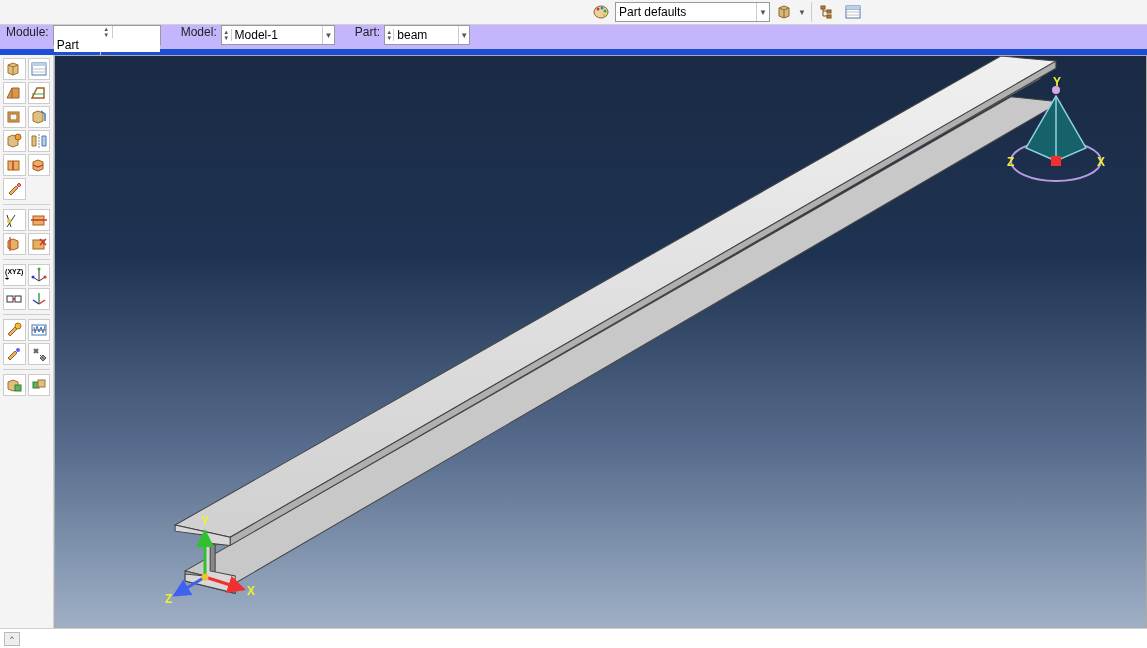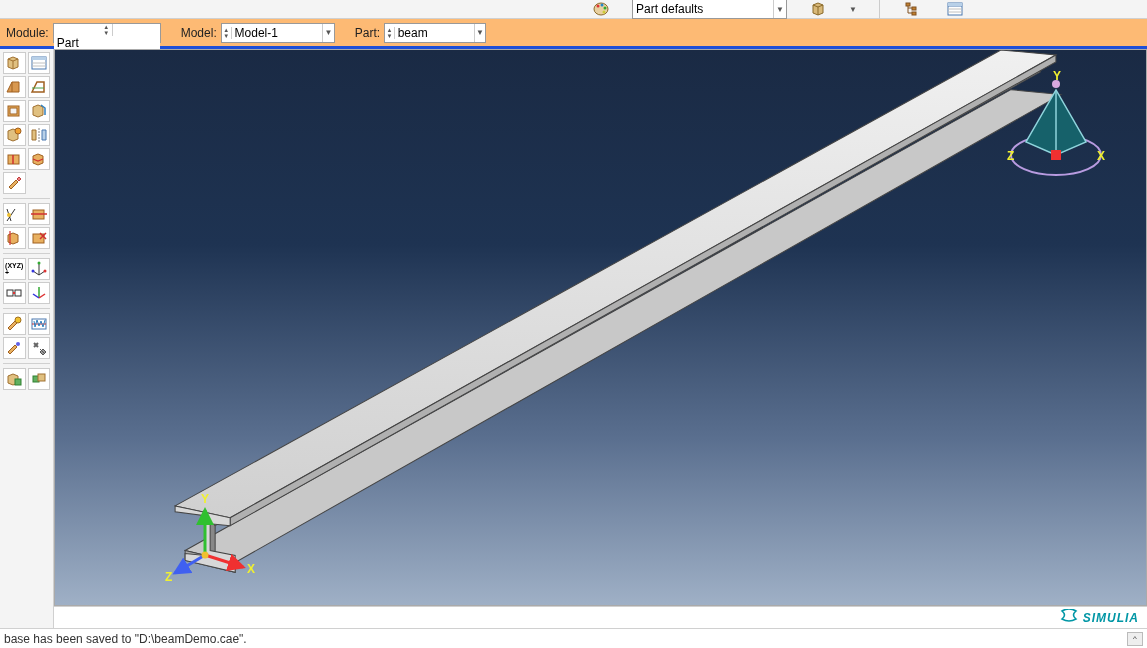--- a/index.html
+++ b/index.html
@@ -1,27 +1,27 @@
 <!DOCTYPE html>
 <html><head>
 <meta charset="utf-8">
 <style>
   * { box-sizing: border-box; font-family: "Segoe UI", Tahoma, sans-serif; font-size: 12px; }
   body { margin: 0; width: 1147px; height: 648px; background: #f0f0f0; display: flex; flex-direction: column; overflow: hidden; }
-  .top-toolbar { height: 19px; background: #f4f4f4; border-bottom: 1px solid #d0d0d0; display: flex; align-items: center; padding-left: 590px; gap: 20px; }
-  .context-bar { height: 30px; background: #fdba74; border-bottom: 3px solid #1d4ed8; display: flex; align-items: center; padding: 0 6px; gap: 4px; }
+  .top-toolbar { height: 25px; background: #f4f4f4; border-bottom: 1px solid #d0d0d0; display: flex; align-items: center; padding-left: 590px; gap: 3px; }
+  .context-bar { height: 30px; background: #c4b5fd; border-bottom: 6px solid #1d4ed8; display: flex; padding: 0 6px; gap: 4px; }
   .label { color: #222; }
   .combo { display: inline-flex; align-items: center; height: 20px; background: #fff; border: 1px solid #999; }
   .combo .spin { display: flex; flex-direction: column; width: 12px; border-right: 1px solid #ccc; }
   .combo .spin span { flex: 1; font-size: 6px; line-height: 6px; text-align: center; color: #555; user-select: none; }
   .combo input { border: none; outline: none; height: 18px; padding: 0 3px; font-size: 12px; width: 100%; }
   .combo .dd { width: 14px; text-align: center; border-left: 1px solid #ccc; color: #555; font-size: 8px; height: 100%; display:flex;align-items:center;justify-content:center;}
   .combo.module { width: 108px; flex-direction: column; }
   .combo.model { width: 114px; }
-  .combo.part { width: 102px; }
+  .combo.part { width: 86px; }
   .combo.wide { width: 155px; }
   .icon-btn { width: 22px; height: 22px; border: 1px solid #ccc; background: #f8f8f8; display:flex; align-items:center; justify-content:center; cursor:pointer; }
   .icon-btn.nb { border: 1px solid transparent; background: transparent; }
   .sep { width: 1px; height: 20px; background: #ccc; margin: 0 2px; }
   .main-row { flex: 1; display: flex; min-height: 0; }
   .tool-palette { width: 54px; background: #f4f4f4; border-right: 1px solid #d0d0d0; padding: 3px; display: flex; flex-direction: column; gap: 2px; }
   .tool-row { display: flex; gap: 2px; }
   .tool { width: 23px; height: 22px; border: 1px solid #ccc; background: #fff; display:flex; align-items:center; justify-content:center; cursor:pointer; position:relative; overflow:hidden; }
   .palette-sep { height: 1px; background: #d0d0d0; margin: 2px 0; }
   .viewport-wrap { flex: 1; display:flex; flex-direction:column; }
@@ -357,27 +357,18 @@
         <path d="M55 85 L25 72 L55 20 L85 72 Z" fill="#16616a" stroke="#8fd4dc" stroke-width="1.5"></path>
         <line x1="55" y1="20" x2="55" y2="85" stroke="#8fd4dc" stroke-width="1.5"></line>
         <circle cx="55" cy="14" r="4" fill="#d8a8e0"></circle>
         <rect x="50" y="80" width="10" height="10" fill="#f03030"></rect>
         <text x="52" y="10" fill="#f0f030" font-size="11" font-weight="bold">Y</text>
         <text x="96" y="90" fill="#f0f030" font-size="11" font-weight="bold">X</text>
         <text x="6" y="90" fill="#f0f030" font-size="11" font-weight="bold">Z</text>
       </svg>
     </div>
 
-    <div class="status-spacer">
-      <div class="simulia">
-        <svg width="20" height="18" viewBox="0 0 20 18">
-            <path d="M3 2 Q10 -2 17 2 Q12 6 17 10 Q10 14 3 10 Q8 6 3 2 Z" fill="none" stroke="#0096a5" stroke-width="1.6"></path>
-          </svg>
-        <span>SIMULIA</span>
-      </div>
-    </div>
   </div>
 </div>
 
 <div class="msg-bar">
-  <span>base has been saved to "D:\beamDemo.cae".</span>
   <div class="scroll-up">^</div>
 </div>
 
 </body></html>

